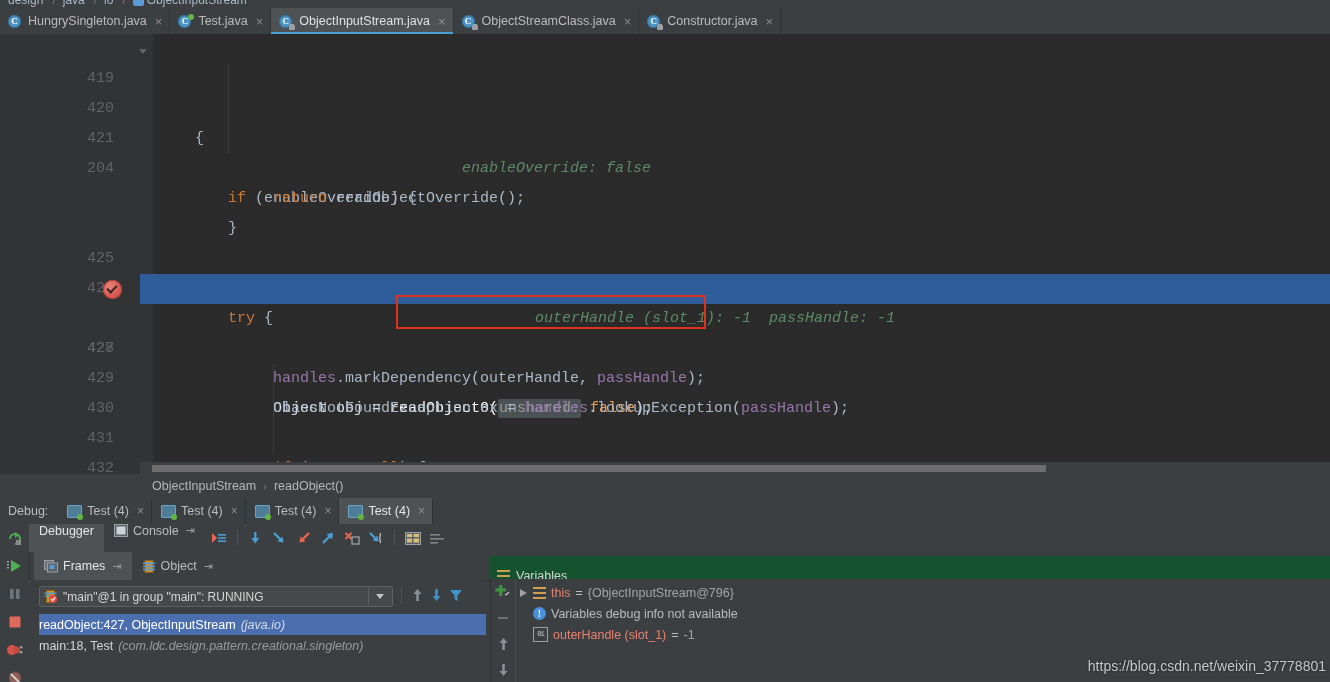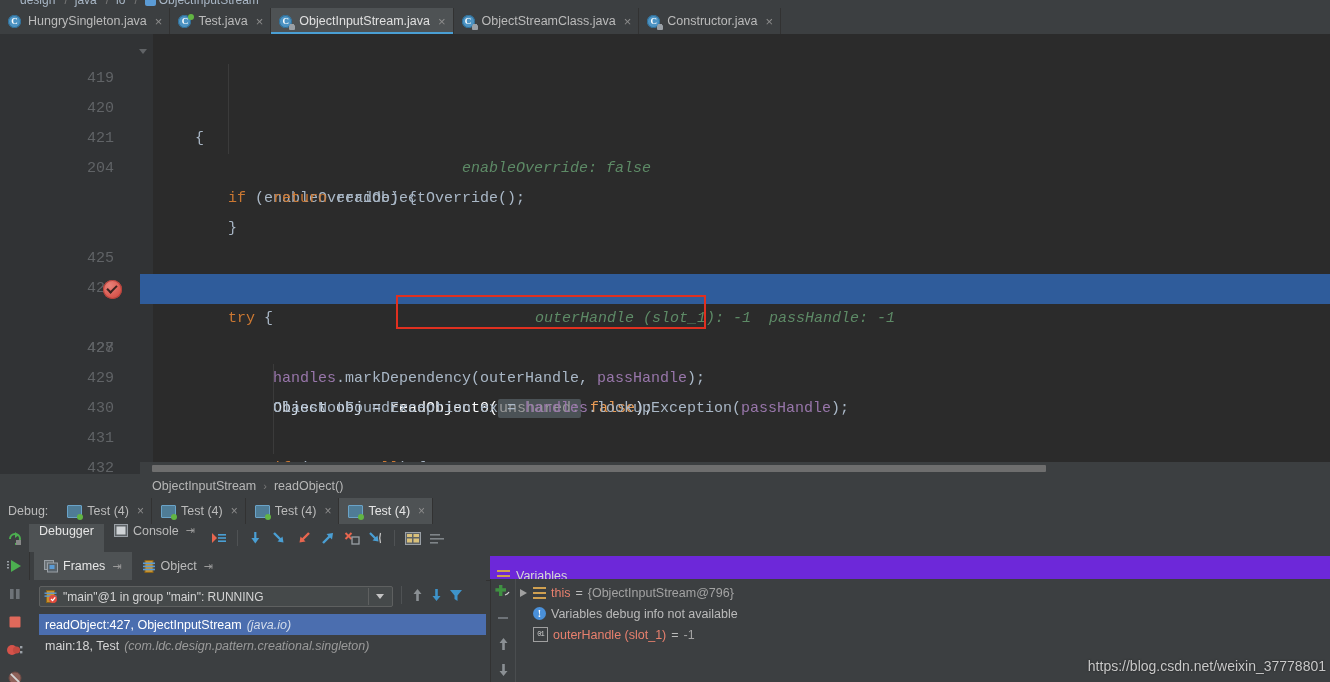--- a/index.html
+++ b/index.html
@@ -15,21 +15,20 @@
     width: 1330px; height: 682px;
     background: #3c3f41;
     overflow: hidden;
   }
 
   
   .top-crumb {
     position: absolute; left: 0; top: 0; width: 1186px; height: 8px;
     background: #3c3f41;
     overflow: hidden;
-    padding-left: 12px;
   }
   .top-crumb .crumb-row {
     display: flex; align-items: center; height: 18px;
     margin-top: -9px; padding-left: 4px;
     font-size: 12px; color: #a9b7c6;
   }
   .top-crumb .crumb-item { display:flex; align-items:center; padding: 0 6px 0 4px; }
   .top-crumb .crumb-sep { color: #787878; padding: 0 3px; }
   .crumb-ico {
     width: 11px; height: 11px; border-radius: 2px; background:#5b9bd5;
@@ -245,30 +244,30 @@
   }
   .thread-select .arrowbox {
     position:absolute; right:1px; top:1px; bottom:1px; width:22px;
     background:#45494a; border-left:1px solid #5e6060;
     display:flex; align-items:center; justify-content:center;
   }
   .caret-dn { width:0;height:0;border-left:4px solid transparent;border-right:4px solid transparent;border-top:5px solid #c4c4c4; }
   .frames-list { position: absolute; left: 10px; top: 34px; right: 0; }
   .frame-row {
     height: 21px; display: flex; align-items: center;
-    font-size: 12.5px; color: #d5d5d5; padding-left: 6px;
+    font-size: 12.5px; color: #d5d5d5; 
   }
   .frame-row.selected { background: #4b6eaf; color: #ffffff; }
   .frame-row .pkg { color: #9a9a9a; font-style: italic; margin-left: 5px; }
   .frame-row.selected .pkg { color: #d3dcea; }
 
   
   .vars-header {
     position: absolute; left: 490px; top: 556px; width: 840px; height: 39px;
-    background: #6d28d9; display: flex; align-items: center; gap: 6px;
+    background: #14532d; display: flex; align-items: center; gap: 6px;
     padding-left: 7px; box-sizing: border-box;
     font-size: 12.5px; color: #d5d5d5;
   }
   .vars-body {
     position: absolute; left: 490px; top: 579px; width: 840px; height: 103px;
     background: #3c3f41; border-left: 1px solid #323232;
   }
   .vars-toolbar {
     position: absolute; left: 0; top: 0; width: 24px; height: 103px;
     border-right: 1px solid #4a4d4f;

